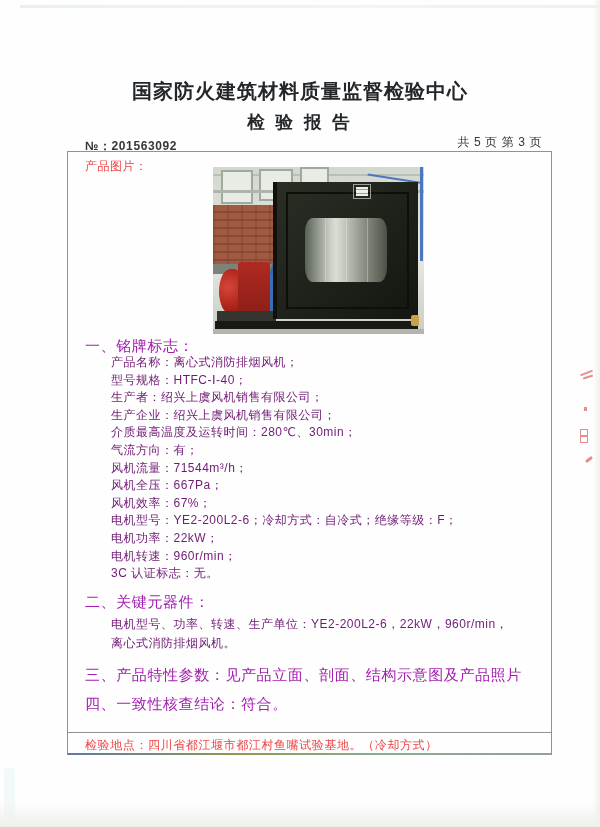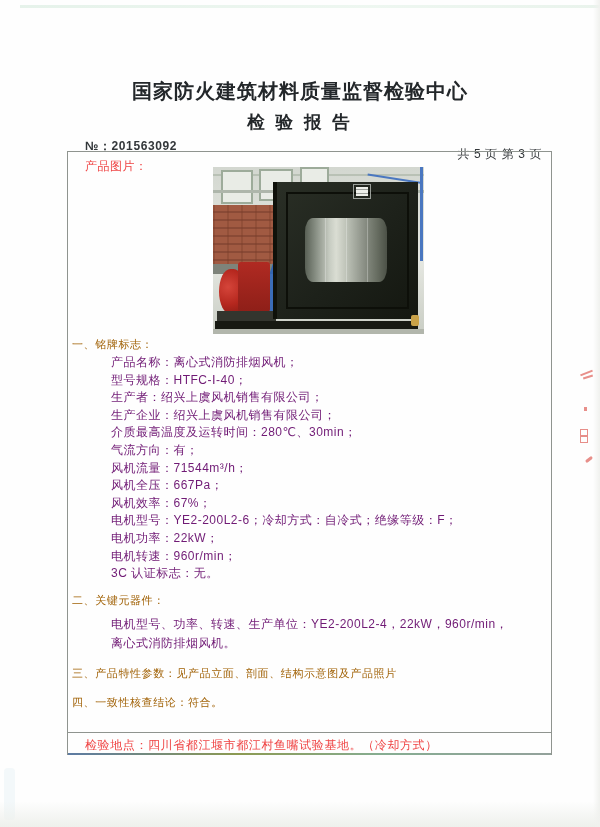--- a/index.html
+++ b/index.html
@@ -17,31 +17,31 @@
     background:linear-gradient(90deg,rgba(240,241,238,0),#f0f1ee);}
   .scan-smudge{position:absolute;left:4px;top:768px;width:11px;height:52px;
     background:#eaf2f6;opacity:.55;border-radius:4px;}
 
   .doc-title{position:absolute;left:0;top:78px;width:600px;text-align:center;
     font-size:20px;font-weight:bold;color:#23272a;letter-spacing:1px;}
   .doc-subtitle{position:absolute;left:0;top:110px;width:600px;text-align:center;
     font-size:17.5px;font-weight:bold;color:#23272a;letter-spacing:3px;}
   .meta-row{position:absolute;left:0;top:134px;width:600px;height:16px;font-size:12px;}
   .report-no{position:absolute;left:85px;top:4px;letter-spacing:.6px;font-weight:bold;}
-  .pagination{position:absolute;right:58px;top:0;letter-spacing:.6px;margin-top:12px;}
+  .pagination{position:absolute;right:58px;top:0;letter-spacing:.6px;}
 
   .main-box{position:absolute;left:67px;top:151px;width:483px;height:603px;
     border:1px solid #8f948f;border-bottom:none;background:rgba(255,255,255,.0);}
   .main-box-bottom{position:absolute;left:0;bottom:0;width:100%;height:2px;
     background:linear-gradient(90deg,#5d7ba3,#8c9a52 35%,#86ad92 65%,#93a19b);}
   .footer-sep{position:absolute;left:0;top:580px;width:100%;height:1px;background:#8f948f;}
 
   .label{font-size:12px;letter-spacing:.5px;color:#ef4444;}
   .photo-label{position:absolute;left:17px;top:6px;}
-  .sec-heading{position:absolute;left:4px;font-size:11px;letter-spacing:.6px;color:#a16207;}
+  .sec-heading{position:absolute;left:17px;font-size:15px;letter-spacing:.6px;color:#a21caf;}
   .sec-lines{position:absolute;left:43px;font-size:12px;line-height:17.6px;
     letter-spacing:.5px;color:#701a75;white-space:pre;}
   .sec-lines.wide{line-height:19px;}
   .footer-line{position:absolute;left:17px;top:585px;font-size:12px;letter-spacing:.6px;}
 
   
   .photo{position:absolute;left:145px;top:15px;width:211px;height:167px;overflow:hidden;
     background:linear-gradient(180deg,#d3d7d0 0%,#dde0d9 30%,#e6e8e2 55%,#c9cdc4 100%);}
   .ph-beam{position:absolute;left:0;top:14%;width:100%;height:3px;background:#aeb6ab;}
   .ph-beam2{position:absolute;left:0;top:4%;width:100%;height:2px;background:#b9c1b5;}
@@ -131,21 +131,21 @@
       </div>
       <div class="ph-base"></div>
       <div class="ph-floor"></div>
       <div class="ph-yellow"></div>
     </div>
 
     <div class="sec-heading" style="top:185px">一、铭牌标志：</div>
     <div class="sec-lines" style="top:202px"><span>产品名称：离心式消防排烟风机；</span><br><span>型号规格：HTFC-Ⅰ-40；</span><br><span>生产者：绍兴上虞风机销售有限公司；</span><br><span>生产企业：绍兴上虞风机销售有限公司；</span><br><span>介质最高温度及运转时间：280℃、30min；</span><br><span>气流方向：有；</span><br><span>风机流量：71544m³/h；</span><br><span>风机全压：667Pa；</span><br><span>风机效率：67%；</span><br><span>电机型号：YE2-200L2-6；冷却方式：自冷式；绝缘等级：F；</span><br><span>电机功率：22kW；</span><br><span>电机转速：960r/min；</span><br><span>3C 认证标志：无。</span></div>
 
     <div class="sec-heading" style="top:441px">二、关键元器件：</div>
-    <div class="sec-lines wide" style="top:463px"><span>电机型号、功率、转速、生产单位：YE2-200L2-4，22kW，960r/min，</span><br><span>离心式消防排烟风机。</span></div>
+    <div class="sec-lines wide" style="top:463px"><span>电机型号、功率、转速、生产单位：YE2-200L2-6，22kW，960r/min，</span><br><span>离心式消防排烟风机。</span></div>
 
     <div class="sec-heading" style="top:514px">三、产品特性参数：见产品立面、剖面、结构示意图及产品照片</div>
 
     <div class="sec-heading" style="top:543px">四、一致性核查结论：符合。</div>
 
     <div class="footer-sep"></div>
     <div class="label footer-line">检验地点：四川省都江堰市都江村鱼嘴试验基地。（冷却方式）</div>
 
     <div class="main-box-bottom"></div>
   </div>

